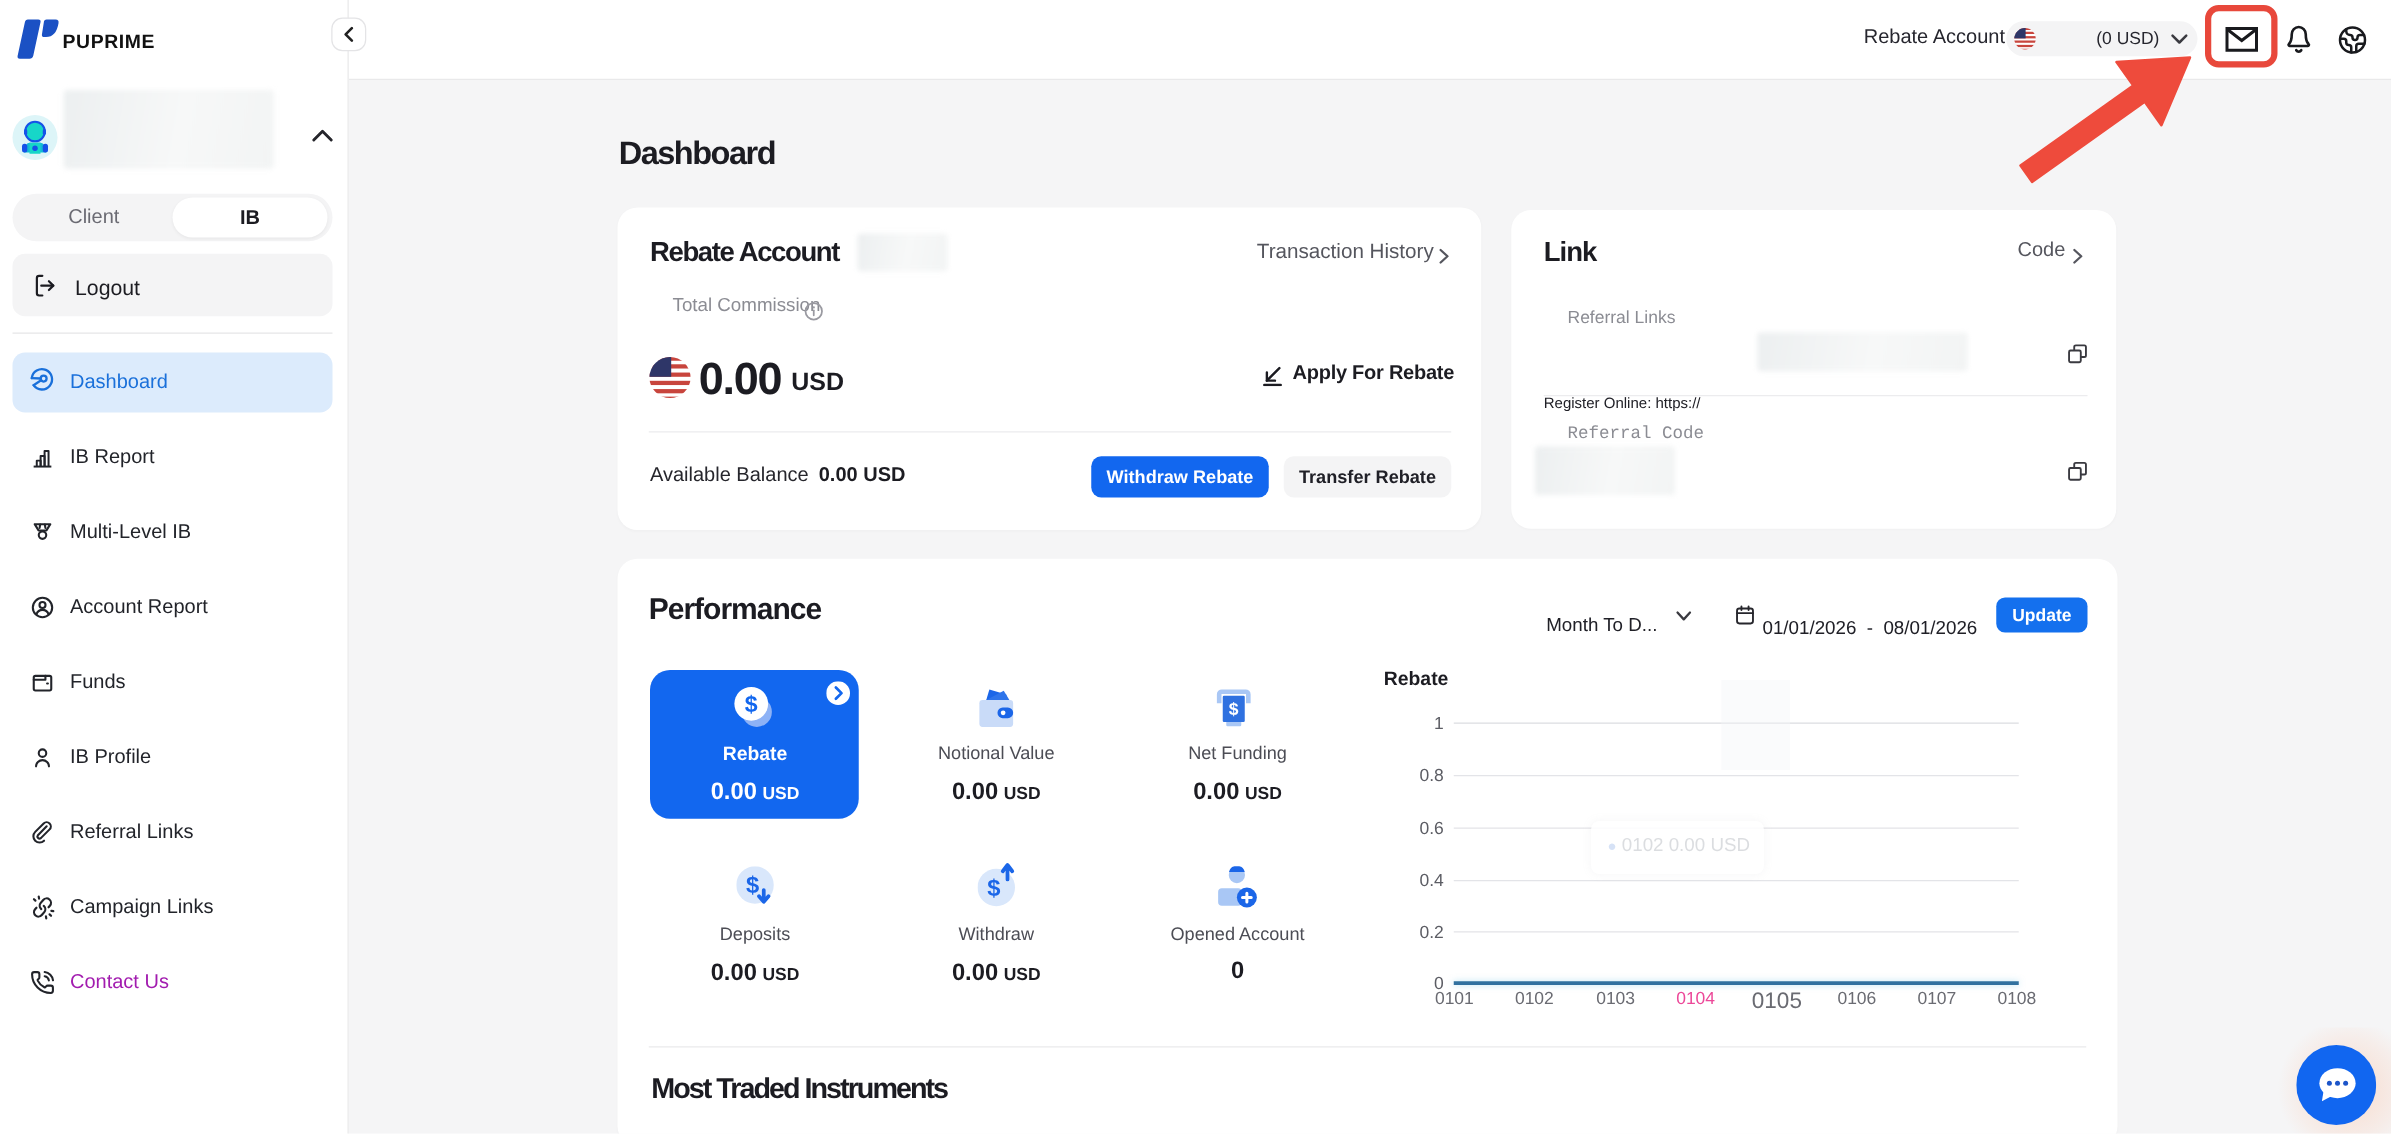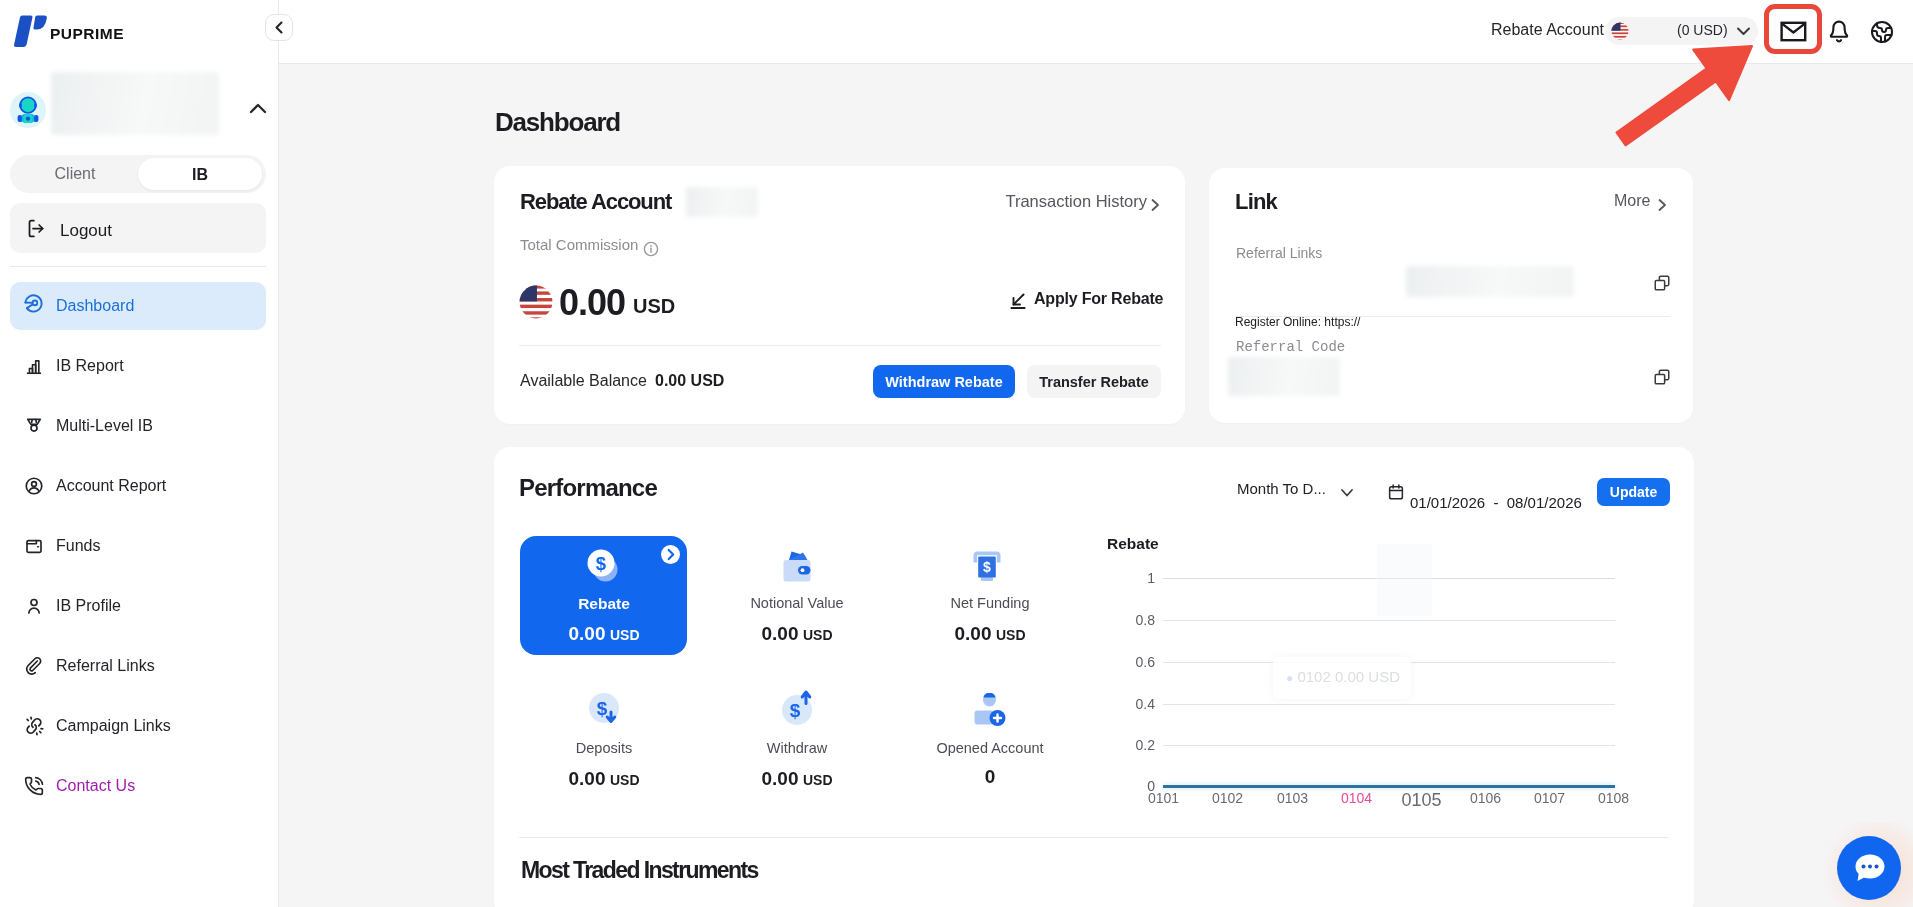--- a/index.html
+++ b/index.html
@@ -9,21 +9,21 @@
 #stage { position:relative; width:1913px; height:907px; }
 
 #contentbg { left:279px; top:64px; width:1634px; height:843px; background:#f5f5f6; }
 #topbar { left:279px; top:0; width:1634px; height:64px; background:#fff; border-bottom:1px solid #e9e9ea; }
 #sidebar { left:0; top:0; width:279px; height:907px; background:#fff; border-right:1px solid #e9e9ea; }
 .card { position:absolute; background:#fff; border-radius:16px; box-shadow:0 1px 2px rgba(0,0,0,0.02); }
 
 .ph { position:absolute; background:linear-gradient(100deg,#eceff0 0%,#f7f8f8 55%,#f2f4f4 100%); filter:blur(2px); border-radius:3px; }
 
 .t { position:absolute; white-space:nowrap; color:#1c1c22; }
-.gray { color:#8b8c93; }
+.gray { color:#8b8c93;margin-left:18px; }
 .mid { color:#55565e; }
 .bold { font-weight:bold; }
 .ctr { text-align:center; }
 
 .btnblue { position:absolute; background:#1267ef; color:#fff; border-radius:8px; font-weight:bold; display:flex; align-items:center; justify-content:center; }
 .btngray { position:absolute; background:#f4f4f5; color:#202027; border-radius:8px; font-weight:bold; display:flex; align-items:center; justify-content:center; }
 </style>
 </head>
 <body>
 <div id="stage">
@@ -219,42 +219,42 @@
     </svg>
   <div class="t bold" style="left:1034px;top:290px;font-size:16px;letter-spacing:-0.2px;">Apply For Rebate</div>
   <div class="abs" style="left:519px;top:345px;width:642px;height:1px;background:#ececee;"></div>
   <div class="t" style="left:520px;top:372px;font-size:16px;color:#26262c;">Available Balance</div>
   <div class="t bold" style="left:655px;top:372px;font-size:16px;">0.00 USD</div>
   <div class="btnblue" style="left:873px;top:365px;width:142px;height:33px;font-size:14.5px;">Withdraw Rebate</div>
   <div class="btngray" style="left:1027px;top:365px;width:134px;height:33px;font-size:14.5px;">Transfer Rebate</div>
 
   <div class="card" style="left:1209px;top:168px;width:484px;height:255px;"></div>
   <div class="t bold" style="left:1235px;top:189px;font-size:22px;letter-spacing:-0.8px;">Link</div>
-  <div class="t mid" style="left:1614px;top:192px;font-size:16px;">More</div>
+  <div class="t mid" style="left:1614px;top:192px;font-size:16px;">Code</div>
   <svg class="abs" style="left:1656px;top:198px" width="12" height="14" viewBox="0 0 12 14">
       <path d="M3.5 2 L9 7 L3.5 12" fill="none" stroke="#55565e" stroke-width="1.8" stroke-linecap="round" stroke-linejoin="round"></path>
     </svg>
   <div class="t gray" style="left:1236px;top:245px;font-size:14px;">Referral Links</div>
   <div class="t" style="left:1235px;top:271px;font-size:12px;color:#202027;margin-top:44px;">Register Online: https://</div>
   <div class="ph" style="left:1406px;top:266px;width:168px;height:31px;"></div>
   <svg class="abs" style="left:1653px;top:274px" width="18" height="18" viewBox="0 0 24 24" fill="none" stroke="#3a3a40" stroke-width="2">
       <rect x="3" y="8.5" width="12.5" height="12.5" rx="1.5"></rect>
       <path d="M8.5 8.5 V4.7 A1.7 1.7 0 0 1 10.2 3 H19.3 A1.7 1.7 0 0 1 21 4.7 v9.1 A1.7 1.7 0 0 1 19.3 15.5 H15.5"></path>
     </svg>
   <div class="abs" style="left:1235px;top:316px;width:435px;height:1px;background:#ececee;"></div>
   <div class="t gray" style="left:1236px;top:339px;font-size:14px;font-family:Liberation Mono, monospace;">Referral Code</div>
   <div class="ph" style="left:1228px;top:357px;width:112px;height:39px;"></div>
   <svg class="abs" style="left:1653px;top:368px" width="18" height="18" viewBox="0 0 24 24" fill="none" stroke="#3a3a40" stroke-width="2">
       <rect x="3" y="8.5" width="12.5" height="12.5" rx="1.5"></rect>
       <path d="M8.5 8.5 V4.7 A1.7 1.7 0 0 1 10.2 3 H19.3 A1.7 1.7 0 0 1 21 4.7 v9.1 A1.7 1.7 0 0 1 19.3 15.5 H15.5"></path>
     </svg>
 
   <div class="card" style="left:494px;top:447px;width:1200px;height:470px;"></div>
   <div class="t bold" style="left:519px;top:474px;font-size:24px;letter-spacing:-0.8px;">Performance</div>
-  <div class="t" style="left:1237px;top:480px;font-size:15px;color:#202027;">Month To D...</div>
+  <div class="t" style="left:1237px;top:492px;font-size:15px;color:#202027;">Month To D...</div>
   <svg class="abs" style="left:1340px;top:488px" width="14" height="10" viewBox="0 0 14 10">
       <path d="M2 2 L7 7.5 L12 2" fill="none" stroke="#3a3a40" stroke-width="1.8" stroke-linecap="round" stroke-linejoin="round"></path>
     </svg>
   <svg class="abs" style="left:1387px;top:483px" width="18" height="18" viewBox="0 0 24 24" fill="none" stroke="#26262c" stroke-width="2" stroke-linecap="round">
       <rect x="3.5" y="5" width="17" height="16" rx="2.5"></rect>
       <path d="M3.5 10 H20.5"></path>
       <path d="M8.2 2.8 V6.6"></path>
       <path d="M15.8 2.8 V6.6"></path>
     </svg>
   <div class="t" style="left:1410px;top:480px;font-size:15px;color:#202027;margin-top:14px;">01/01/2026&nbsp;&nbsp;-&nbsp;&nbsp;08/01/2026</div>

